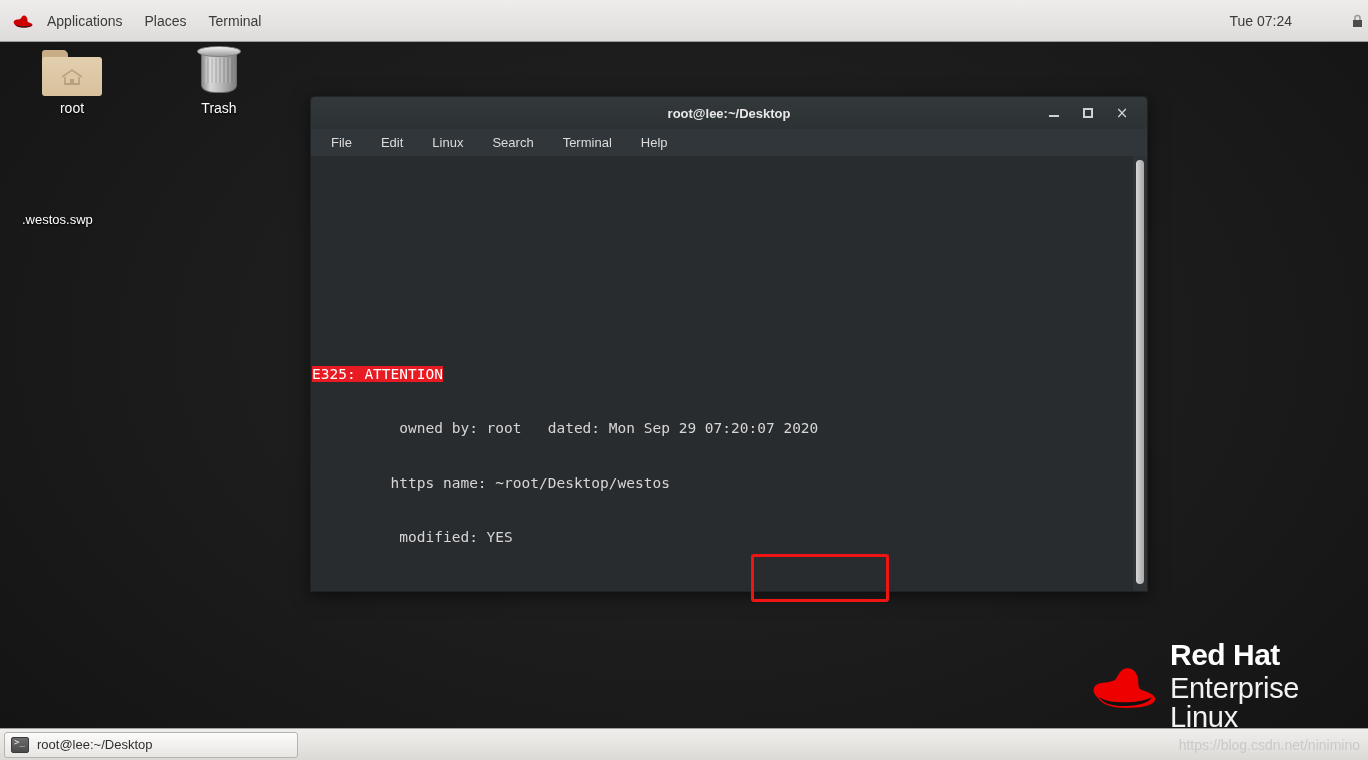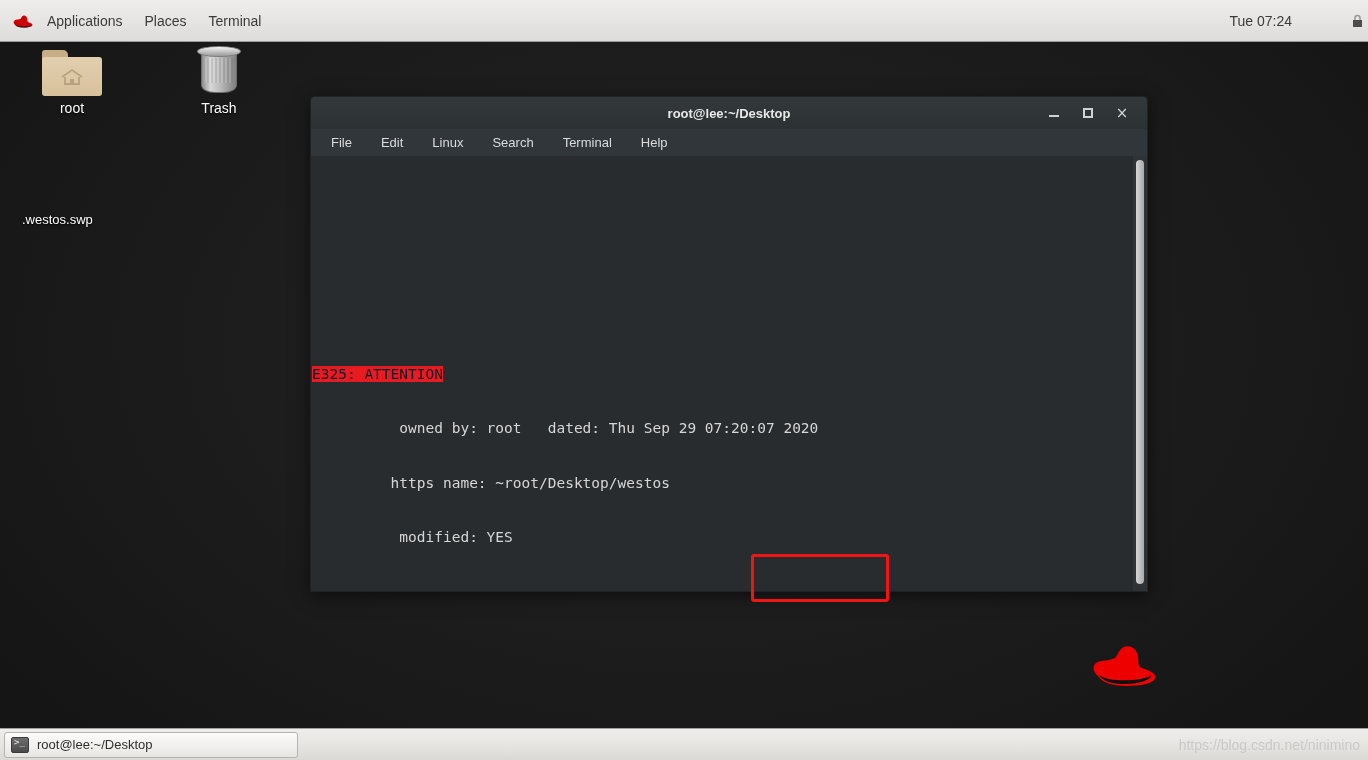--- a/index.html
+++ b/index.html
@@ -233,21 +233,21 @@
     font-family: "DejaVu Sans Mono", "Liberation Mono", monospace;
     font-size: 14.5px;
     line-height: 18.1px;
     color: #d6d6d6;
     white-space: pre;
     letter-spacing: 0px;
   }
   .ln { height: 18.1px; }
   .attn {
     background: #e81b23;
-    color: #0f172a;
+    color: #ffffff;
   }
   #scrollbar-track {
     position: absolute;
     right: 0; top: 0;
     width: 14px; height: 100%;
     background: #2f3336;
   }
   #scrollbar-thumb {
     position: absolute;
     left: 3px; top: 4px;
@@ -417,21 +417,21 @@
     <div class="menu-item">Terminal</div>
     <div class="menu-item">Help</div>
   </div>
 
   <div id="terminal-body">
     <div id="term-text">
       <div class="ln">&nbsp;</div>
       <div class="ln">&nbsp;</div>
       <div class="ln">&nbsp;</div>
       <div class="ln"><span class="attn">E325: ATTENTION</span></div>
-      <div class="ln"><span>          owned by: root   dated: Thu Sep 29 07:20:07 2020</span></div>
+      <div class="ln"><span>          owned by: root   dated: Mon Sep 29 07:20:07 2020</span></div>
       <div class="ln"><span>         https name: ~root/Desktop/westos</span></div>
       <div class="ln"><span>          modified: YES</span></div>
       
       
       
       
       
       
       
       
@@ -452,20 +452,24 @@
 
 <div id="annotation-box"></div>
 
 <div id="rhel-logo">
   <div id="rhel-hat">
     <svg width="66" height="48" viewBox="0 0 66 48">
       <path d="M8 36 C1 30 3 23 9 21.5 C15 20 20 20.5 24 18.5 C28 16.5 28.5 8 35.5 6.5 C43 5 47 11 48 16.5 C49 22.5 47 26 52 28 C58 30.5 64 32 65 36 C66.5 41 58 44.5 46 45.5 C30 46.8 14 45.5 8 36 Z" fill="#ee0000"></path>
       <path d="M9 35 C16 40 30 41 43 40 C50 39.3 58 37.5 61.5 35.2 C60 40 51 43 40 43.8 C25 44.8 13.5 42.5 9 35 Z" fill="#111111"></path>
     </svg>
   </div>
+  <div id="rhel-text">
+    <div id="rhel-line1">Red Hat</div>
+    <div id="rhel-line2">Enterprise Linux</div>
+  </div>
 </div>
 
 <div id="taskbar">
   <div id="task-item">
     <div id="task-icon"></div>
     <span>root@lee:~/Desktop</span>
   </div>
   <div id="watermark">https://blog.csdn.net/ninimino</div>
 </div>
 

